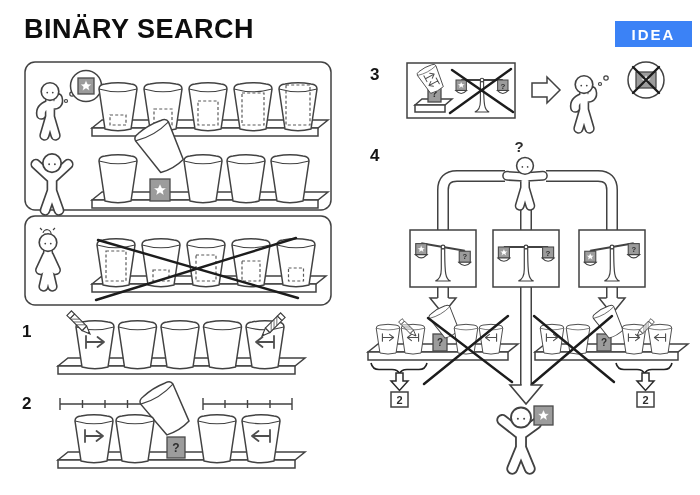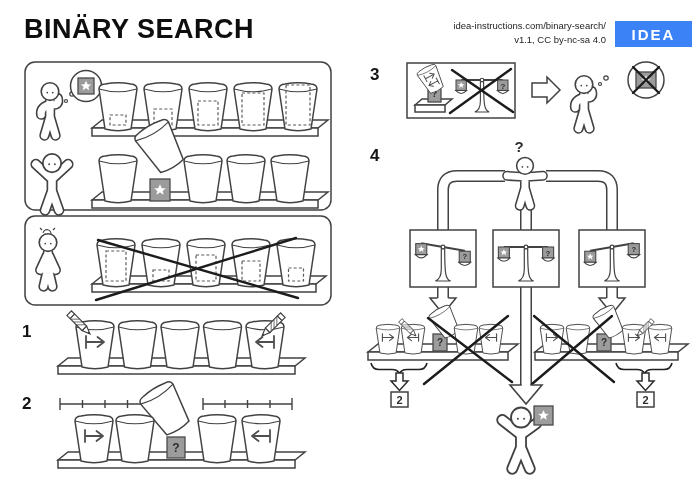--- a/index.html
+++ b/index.html
@@ -24,24 +24,20 @@
   .tube-w{fill:none;stroke:#fff;stroke-width:9;}
   text.tstep{font-family:"Liberation Sans",sans-serif;font-weight:800;font-size:17px;fill:#141414;}
   text.tq{font-family:"Liberation Sans",sans-serif;font-weight:700;fill:#2e2e2e;text-anchor:middle;}
 </style>
 </head>
 <body>
 
 <div class="stage">
 
   <h1 class="title">BINÄRY SEARCH</h1>
-  <div class="pubinfo">
-    <div>idea-instructions.com/binary-search/</div>
-    <div>v1.1, CC by-nc-sa 4.0</div>
-  </div>
   <div class="logo">IDEA</div>
 
   <svg width="700" height="495" viewBox="0 0 700 495">
     <defs>
       <g id="cup">
         <path d="M-13,0 L-19,-40 Q-19,-44.5 -13,-45 Q0,-47.5 13,-45 Q19,-44.5 19,-40 L13,0 Q0,3.5 -13,0 Z" fill="#fff" stroke="#424242" stroke-width="1.5"></path>
         <path d="M-19,-40 Q0,-34.5 19,-40" fill="none" stroke="#424242" stroke-width="1.1"></path>
       </g>
       <g id="lo-mark" stroke="#4f4f4f" stroke-width="1.8" fill="none" stroke-linecap="round" stroke-linejoin="round">
         <path d="M-9,-31 L-9,-19 M-9,-25 L8,-25 M2.5,-30 L9,-25 L2.5,-20"></path>

